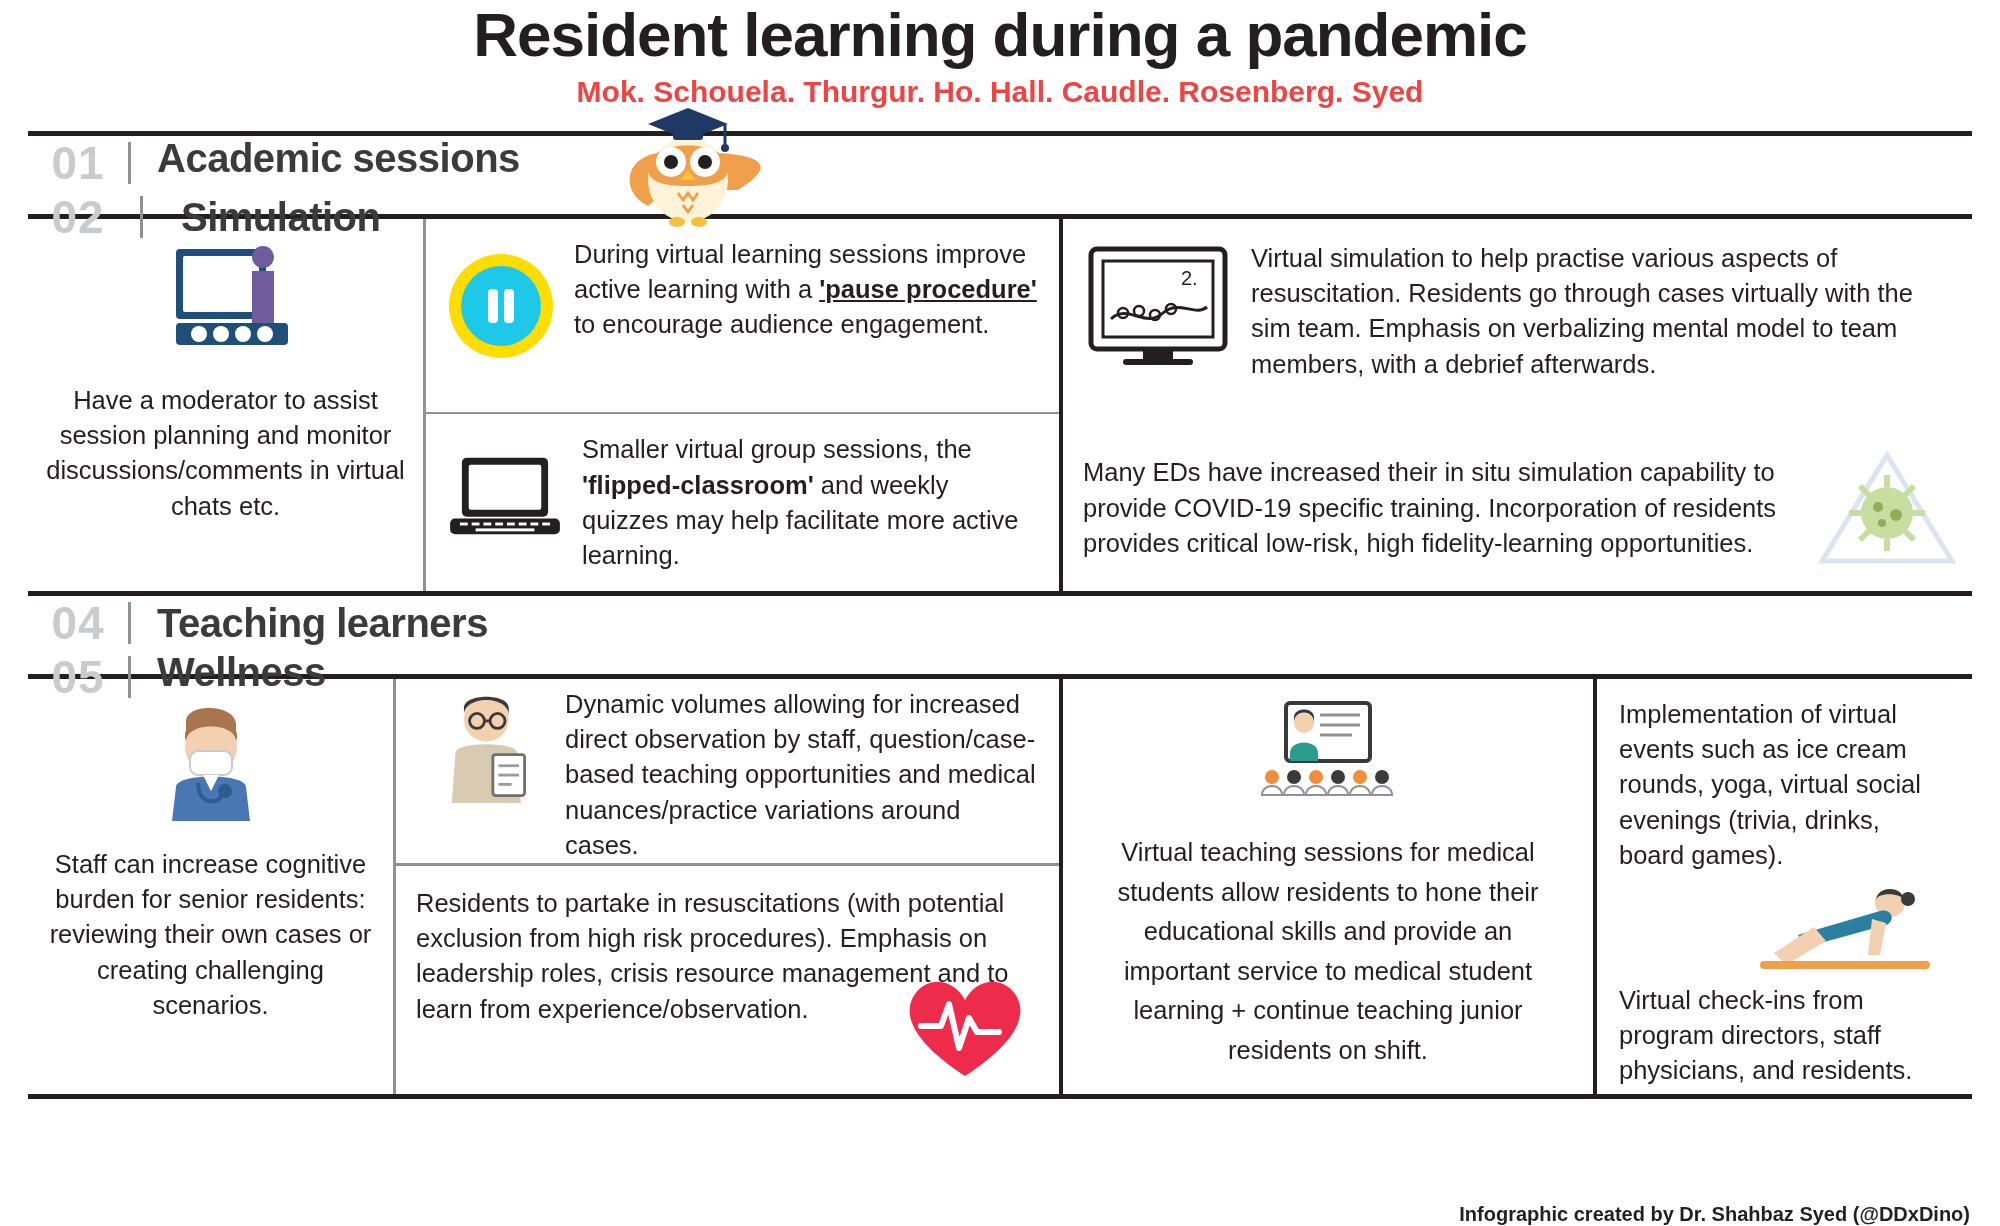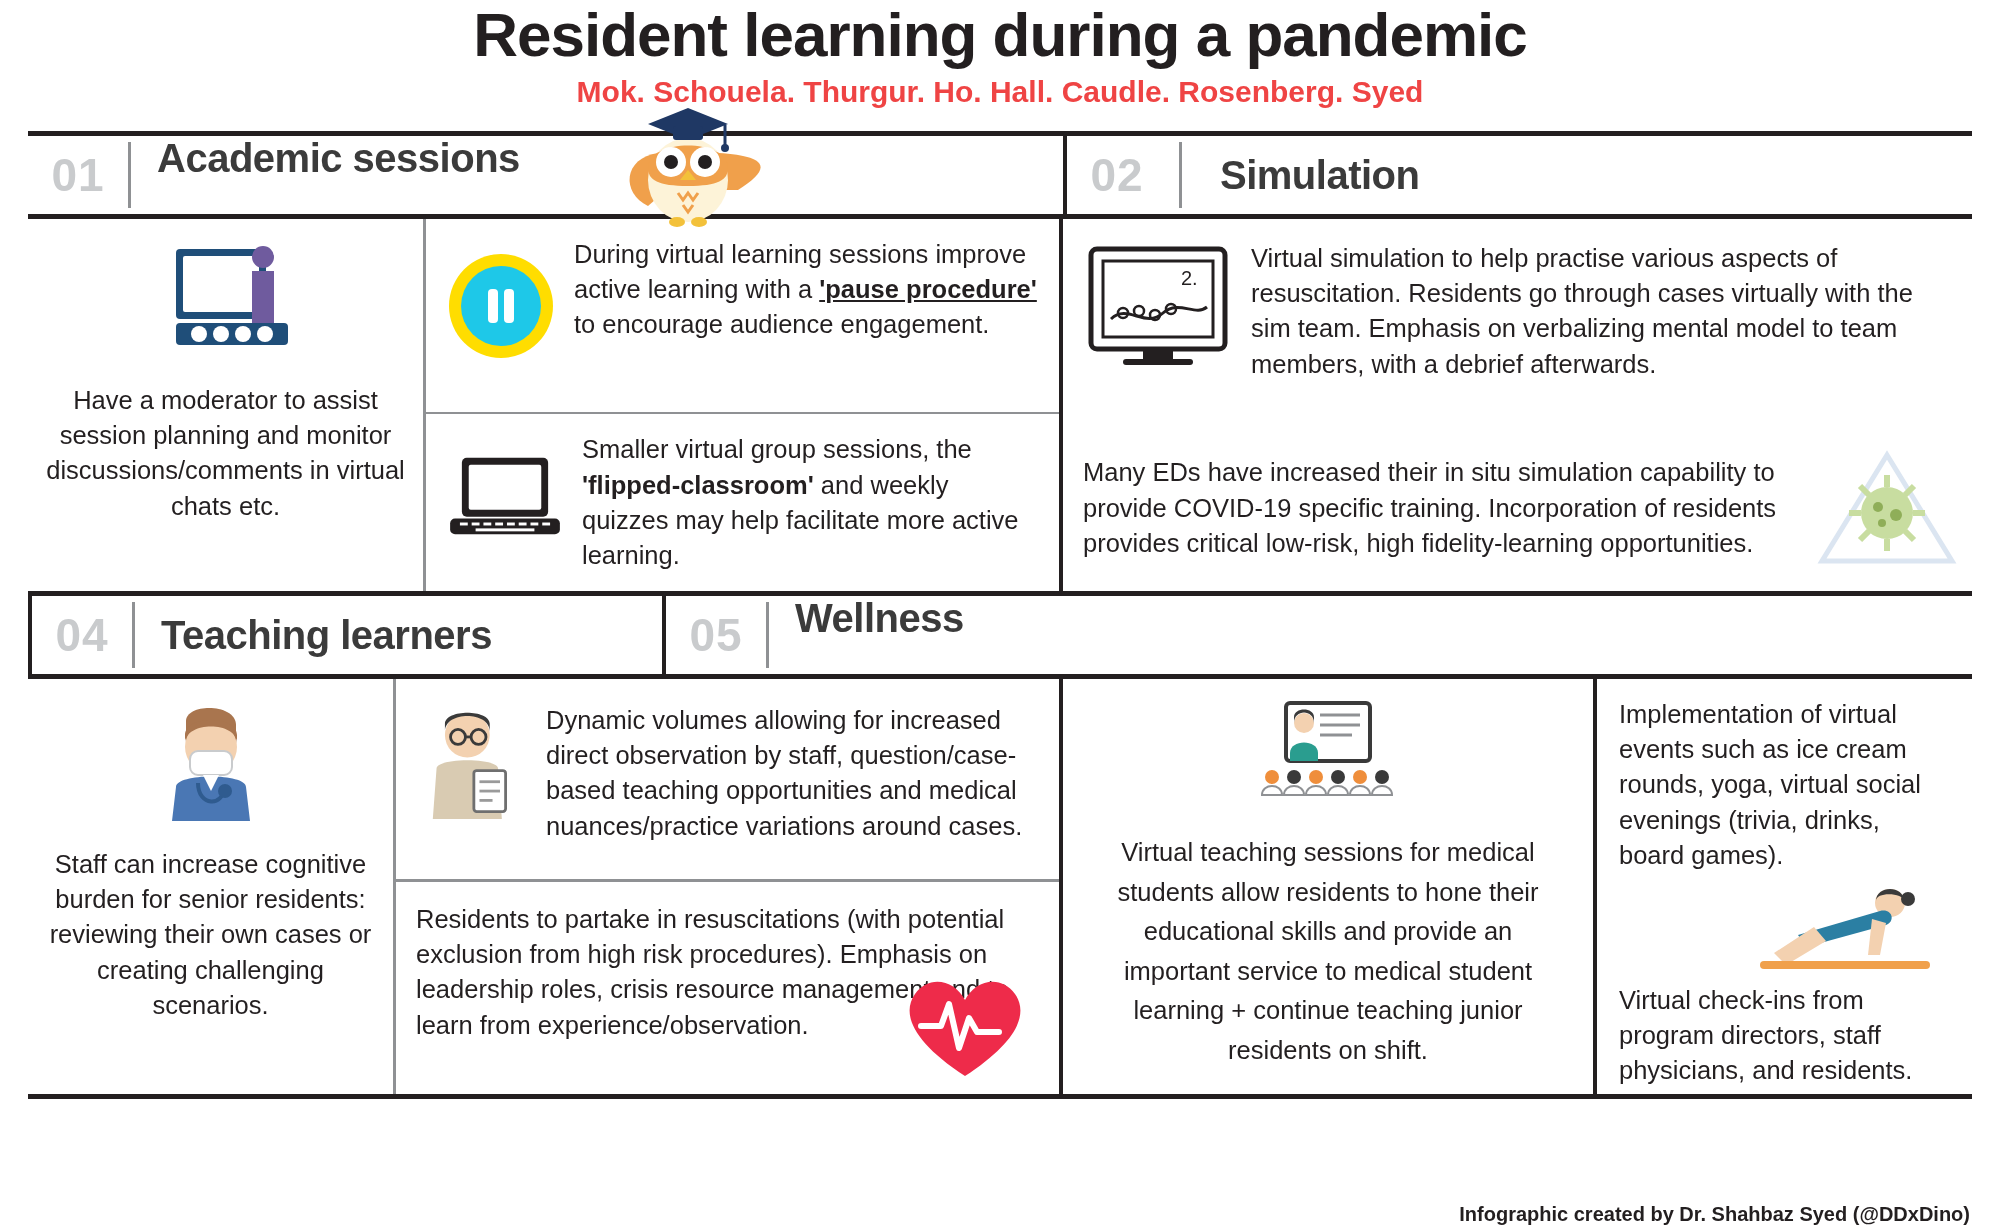--- a/index.html
+++ b/index.html
@@ -47,20 +47,21 @@
     background: #231f20;
     width: 100%;
   }
 
   
   .band {
     display: flex;
     align-items: stretch;
     height: 78px;
     position: relative;
+    flex-direction: column;
   }
   .num {
     width: 100px;
     min-width: 100px;
     font-size: 46px;
     font-weight: bold;
     color: #c9cbcd;
     display: flex;
     align-items: center;
     justify-content: center;
@@ -347,21 +348,21 @@
           <path d="M52 84 C52 108 78 108 78 88" stroke="#2f5b8f" stroke-width="4" fill="none"></path>
           <circle cx="79" cy="92" r="7" fill="#2f5b8f"></circle>
         </svg>
       </div>
       <div class="para center" style="margin-top:18px;">Staff can increase cognitive burden for senior residents: reviewing their own cases or creating challenging scenarios.</div>
     </div>
 
     <div class="divider-v"></div>
 
     <div class="cell" style="width:663px; display:flex; flex-direction:column;">
-      <div class="inner-item" style="height:158px; padding-top:24px;">
+      <div class="inner-item" style="height:158px; padding-top:8px;margin-left:19px;">
         <div>
           <svg viewBox="0 0 120 130" width="112" height="122">
             <circle cx="55" cy="34" r="24" fill="#f3d1b0"></circle>
             <path d="M31 30 C31 8 79 8 79 30 L79 22 C79 6 31 6 31 22 Z" fill="#3a3a3a"></path>
             <circle cx="45" cy="36" r="8" fill="none" stroke="#3a3a3a" stroke-width="3"></circle>
             <circle cx="67" cy="36" r="8" fill="none" stroke="#3a3a3a" stroke-width="3"></circle>
             <line x1="53" y1="36" x2="59" y2="36" stroke="#3a3a3a" stroke-width="3"></line>
             <path d="M22 70 C22 58 88 58 88 70 L92 124 L18 124 Z" fill="#d9cbb2"></path>
             <rect x="62" y="72" width="34" height="44" rx="3" fill="#ffffff" stroke="#6f6f6f" stroke-width="3"></rect>
             <g stroke="#9a9a9a" stroke-width="3">

